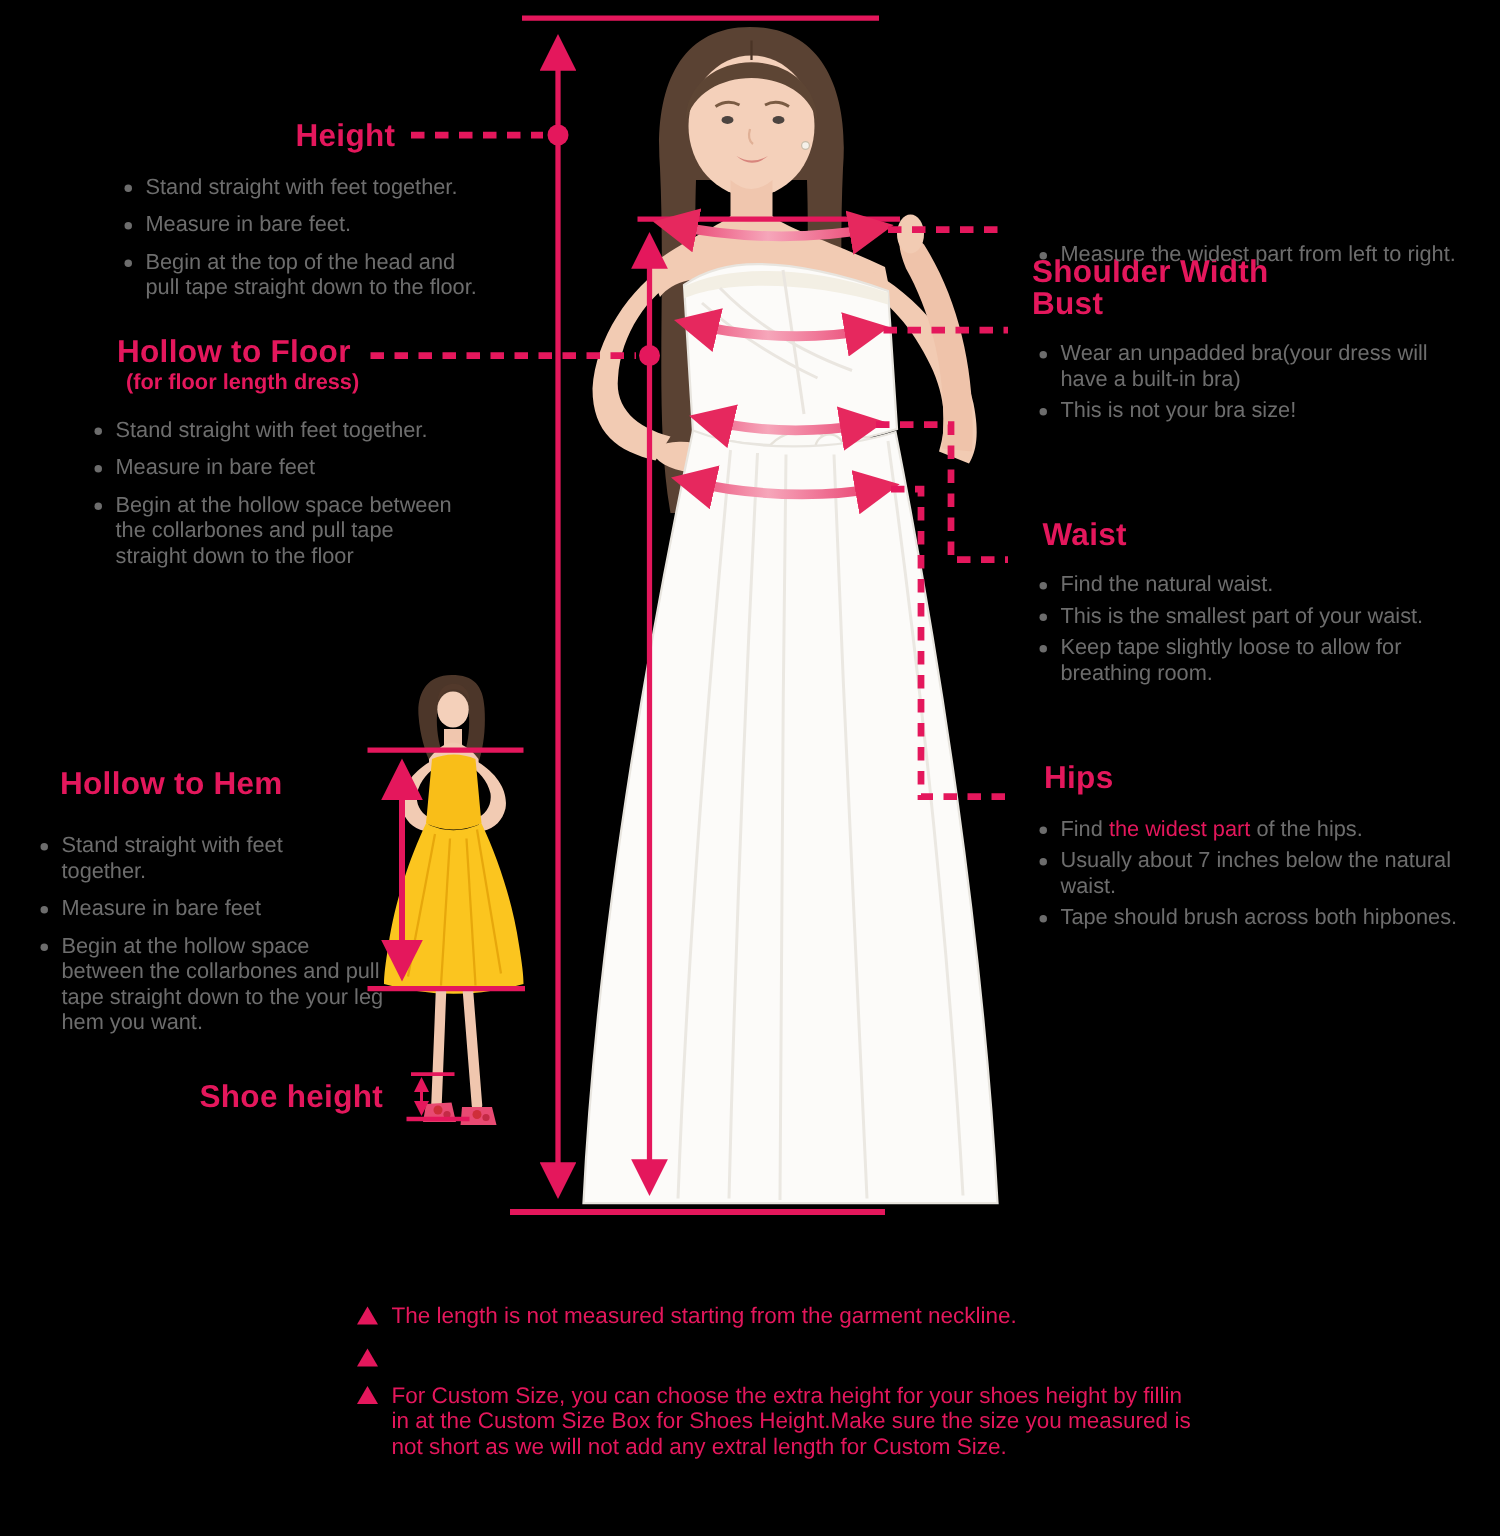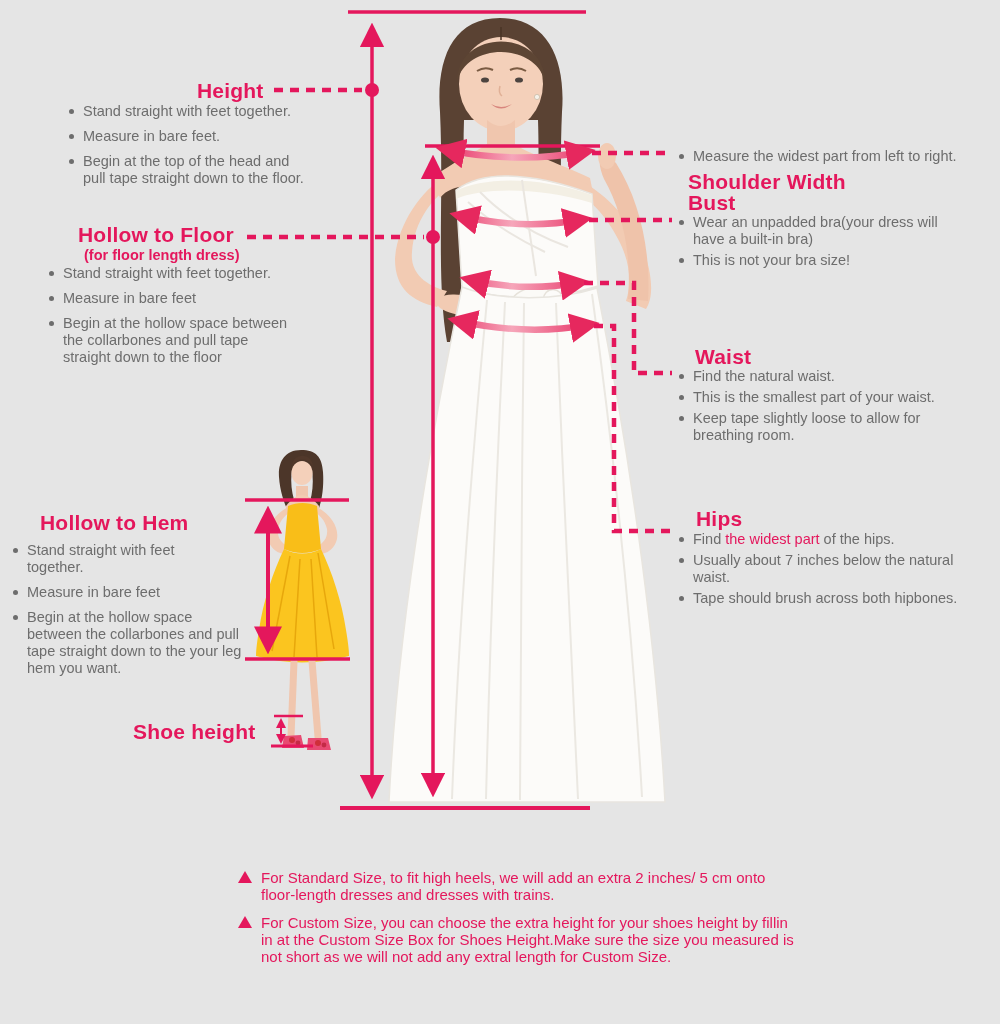--- a/index.html
+++ b/index.html
@@ -1,31 +1,31 @@
 <!DOCTYPE html>
 <html><head>
 <meta charset="utf-8">
 <style>
   html,body{margin:0;padding:0;background:#fff;}
-  #canvas{position:relative;width:1000px;height:1024px;background:#e5e5e5;overflow:hidden;
+  #canvas{position:relative;width:1000px;height:1024px;background:#000000;overflow:hidden;
           font-family:"Liberation Sans",sans-serif;}
   svg{position:absolute;left:0;top:0;}
   #figures{z-index:1;}
   #overlay{z-index:2;}
   .title{position:absolute;z-index:3;color:#e4175c;font-weight:bold;font-size:21px;line-height:1;letter-spacing:.2px;white-space:nowrap;}
   #title-height{left:197px;top:80px;}
   #title-hollow-floor{left:78px;top:224px;}
   #sub-hollow-floor{position:absolute;z-index:3;left:84px;top:247px;color:#e4175c;font-weight:bold;font-size:14.5px;white-space:nowrap;}
   #title-shoulder{left:688px;top:131px;margin-top:40px;}
   #title-bust{left:688px;top:192px;}
   #title-waist{left:695px;top:346px;}
   #title-hips{left:696px;top:508px;}
   #title-hollow-hem{left:40px;top:512px;}
   #title-shoe{left:133px;top:721px;}
-  .blist{position:absolute;z-index:3;list-style:none;margin:2px;padding:0;color:#6d6d6d;
+  .blist{position:absolute;z-index:3;list-style:none;margin:16px;padding:0;color:#6d6d6d;
          font-size:14.5px;line-height:17px;}
   .blist li{position:relative;padding-left:17px;margin-bottom:4px;white-space:pre-line;}
   .blist.gap8 li{margin-bottom:8px;}
   .blist li::before{content:"";position:absolute;left:3px;top:6px;width:5px;height:5px;border-radius:50%;background:#6d6d6d;}
   .hl{color:#e4175c;}
   #list-height{left:64px;top:101px;width:280px;}
   #list-hollow-floor{left:44px;top:263px;width:300px;}
   #list-shoulder{left:674px;top:146px;width:322px;}
   #list-bust{left:674px;top:212px;width:322px;}
   #list-waist{left:674px;top:366px;width:322px;}
@@ -239,22 +239,24 @@
 between the collarbones and pull
 tape straight down to the your leg
 hem  you want.</span></li>
   </ul>
 
   <div class="title" id="title-shoe">Shoe height</div>
 
   <div id="notes">
     <div class="note">
       <span class="tri"></span>
-      <span class="ntext">For Standard Size, to fit high heels, we will add an extra 2 inches/ 5  cm onto
-floor-length dresses and dresses with trains.</span>
+      <span class="ntext">The length is not measured starting from the garment neckline.</span>
+    </div>
+    <div class="note">
+      <span class="tri"></span>
     </div>
     <div class="note">
       <span class="tri"></span>
       <span class="ntext">For Custom Size, you can choose the extra height for your shoes height by fillin
 in at the Custom Size Box for Shoes Height.Make sure the size you measured is
 not short as we will not add any extral length for Custom Size.</span>
     </div>
   </div>
 
 </div>

